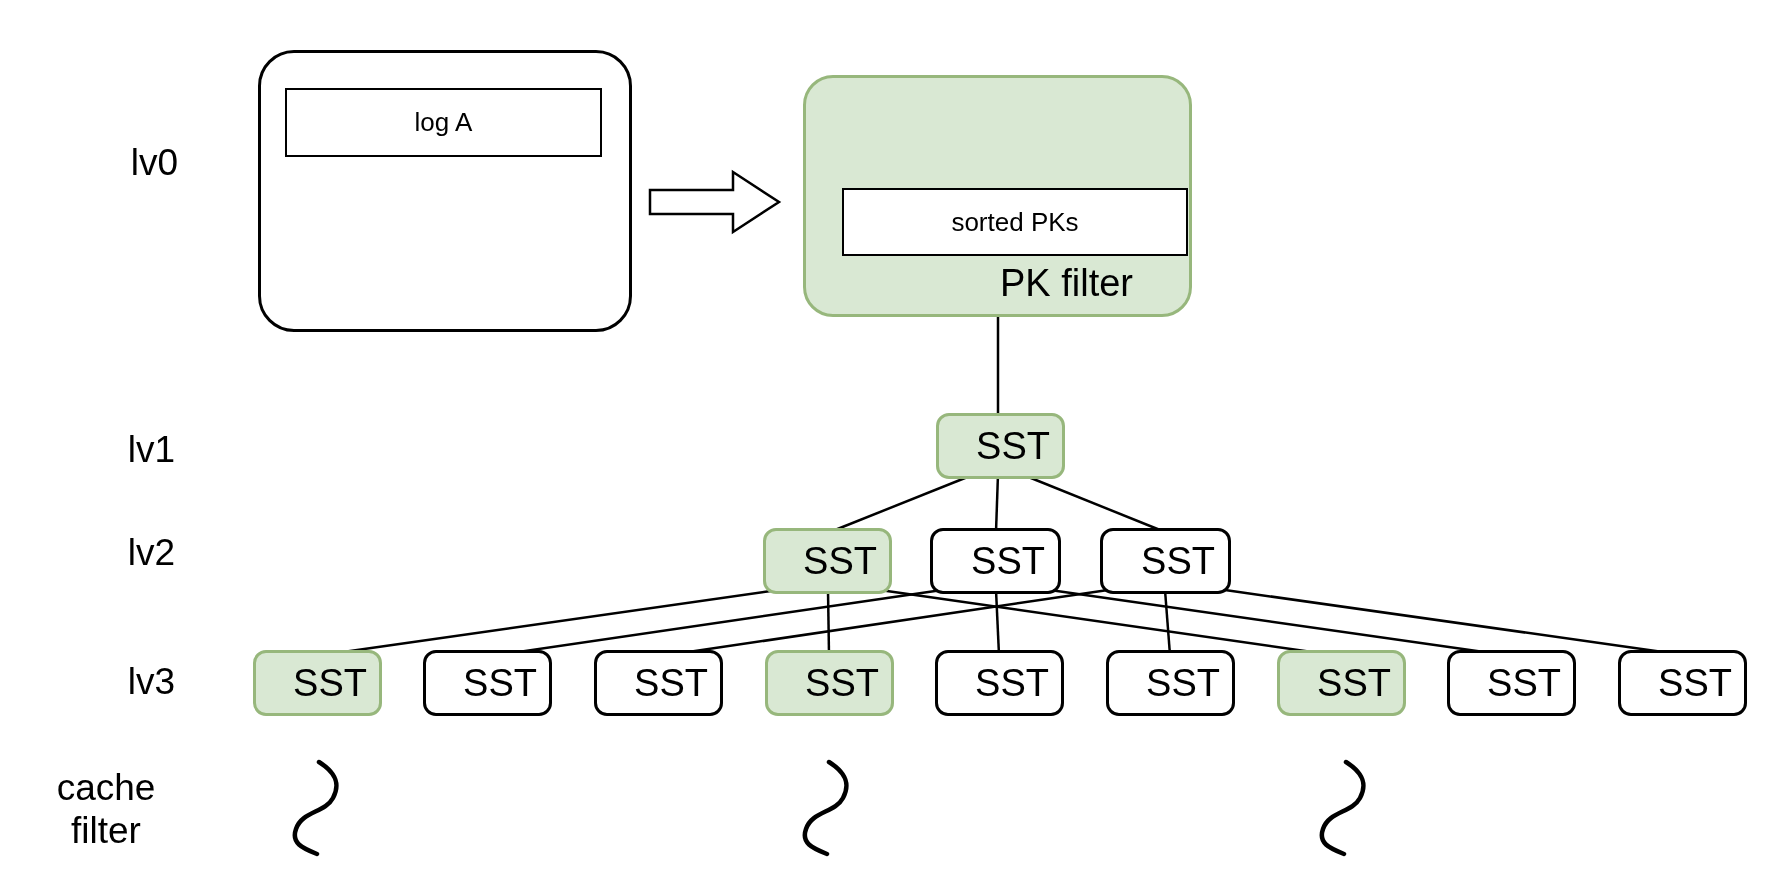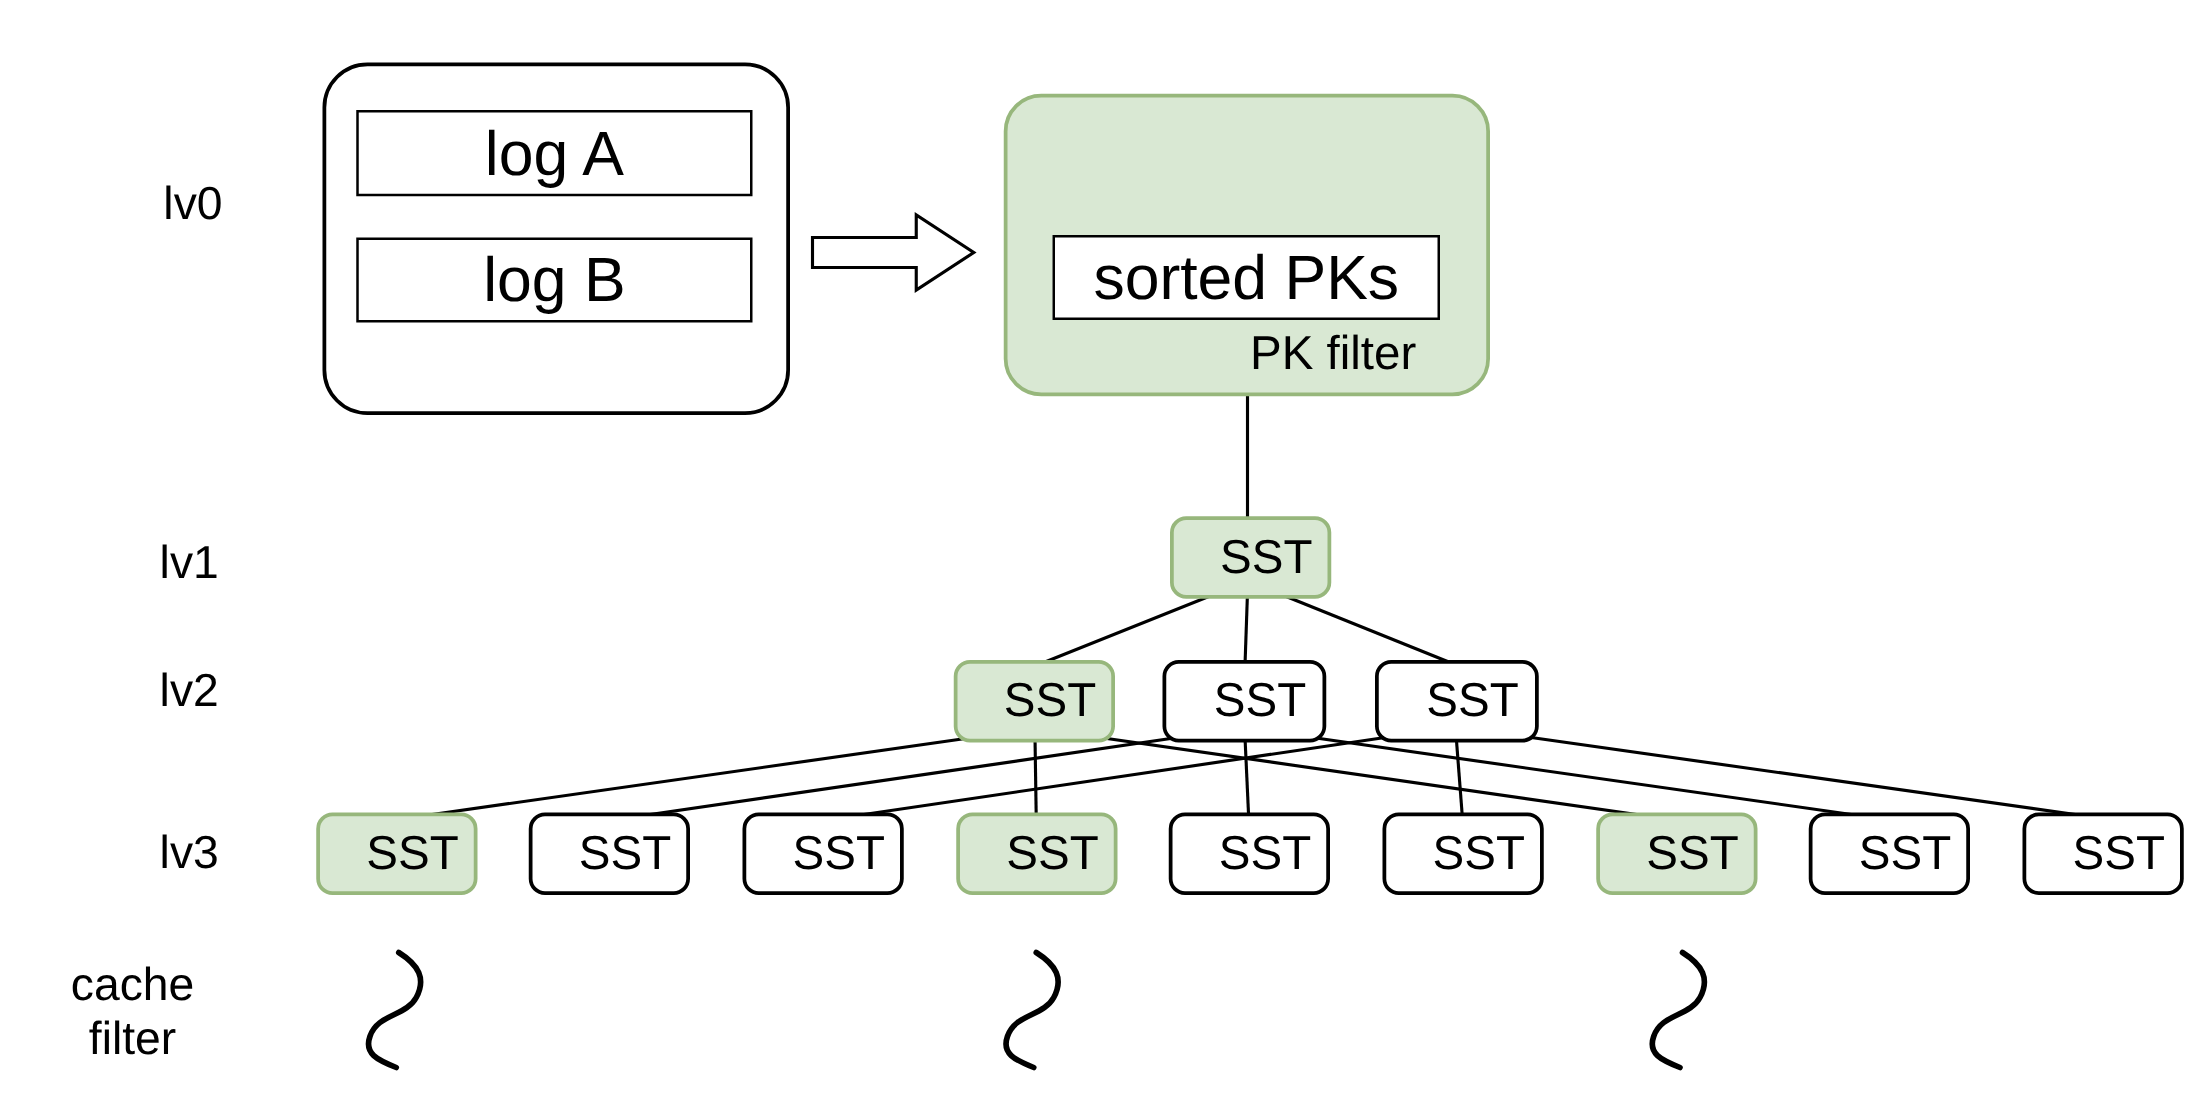--- a/index.html
+++ b/index.html
@@ -25,21 +25,21 @@
     position:absolute;width:220px;text-align:center;font-size:37px;line-height:43px;z-index:3;
   }
   .outer-box{
     position:absolute;background:#fff;border:3px solid #000;border-radius:36px;z-index:2;box-sizing:border-box;
   }
   .outer-box.green{
     background:var(--highlight-fill);border:3px solid var(--highlight-stroke);border-radius:30px;
   }
   .inner-box{
     position:absolute;background:#fff;border:2.5px solid #000;display:flex;align-items:center;justify-content:center;
-    font-size:50px;box-sizing:border-box;z-index:3;
+    font-size:26px;box-sizing:border-box;z-index:3;
   }
   .caption{
     position:absolute;left:0;right:0;text-align:center;font-size:38px;z-index:3;
   }
   .sst{
     position:absolute;width:129px;height:66px;border:3px solid #000;border-radius:13px;background:#fff;
     display:flex;align-items:center;justify-content:center;font-size:38px;z-index:2;box-sizing:border-box;padding-left:25px;
   }
   .sst.green{background:var(--highlight-fill);border-color:var(--highlight-stroke);}
 </style>
@@ -79,24 +79,23 @@
   <div class="lvl-label" style="left:35px;top:428px;">lv1</div>
   <div class="lvl-label" style="left:35px;top:531px;">lv2</div>
   <div class="lvl-label" style="left:35px;top:660px;">lv3</div>
   <div class="scan-label" style="left:-4px;top:766px;">
     <span>cache</span><br>
     <span>filter</span>
   </div>
 
   <div class="outer-box" style="left:258px;top:50px;width:374px;height:282px;"></div>
   <div class="inner-box" style="left:285px;top:88px;width:317px;height:69px;">log A</div>
-  <div class="inner-box" style="left:285px;top:190px;width:317px;height:68px;">log B</div>
 
   <div class="outer-box green" style="left:803px;top:75px;width:389px;height:242px;"></div>
-  <div class="inner-box" style="left:842px;top:188px;width:310px;height:68px;">sorted PKs</div>
+  <div class="inner-box" style="left:842px;top:188px;width:346px;height:68px;">sorted PKs</div>
   <div class="caption" style="left:803px;right:auto;width:439px;top:262px;margin-left:44px;">PK filter</div>
 
   <div class="sst green" style="left:936px;top:413px;">SST</div>
 
   <div class="sst green" style="left:763px;top:528px;">SST</div>
   <div class="sst" style="left:930px;top:528px;width:131px;">SST</div>
   <div class="sst" style="left:1100px;top:528px;width:131px;">SST</div>
 
   <div class="sst green" style="left:253px;top:650px;">SST</div>
   <div class="sst" style="left:423px;top:650px;">SST</div>

